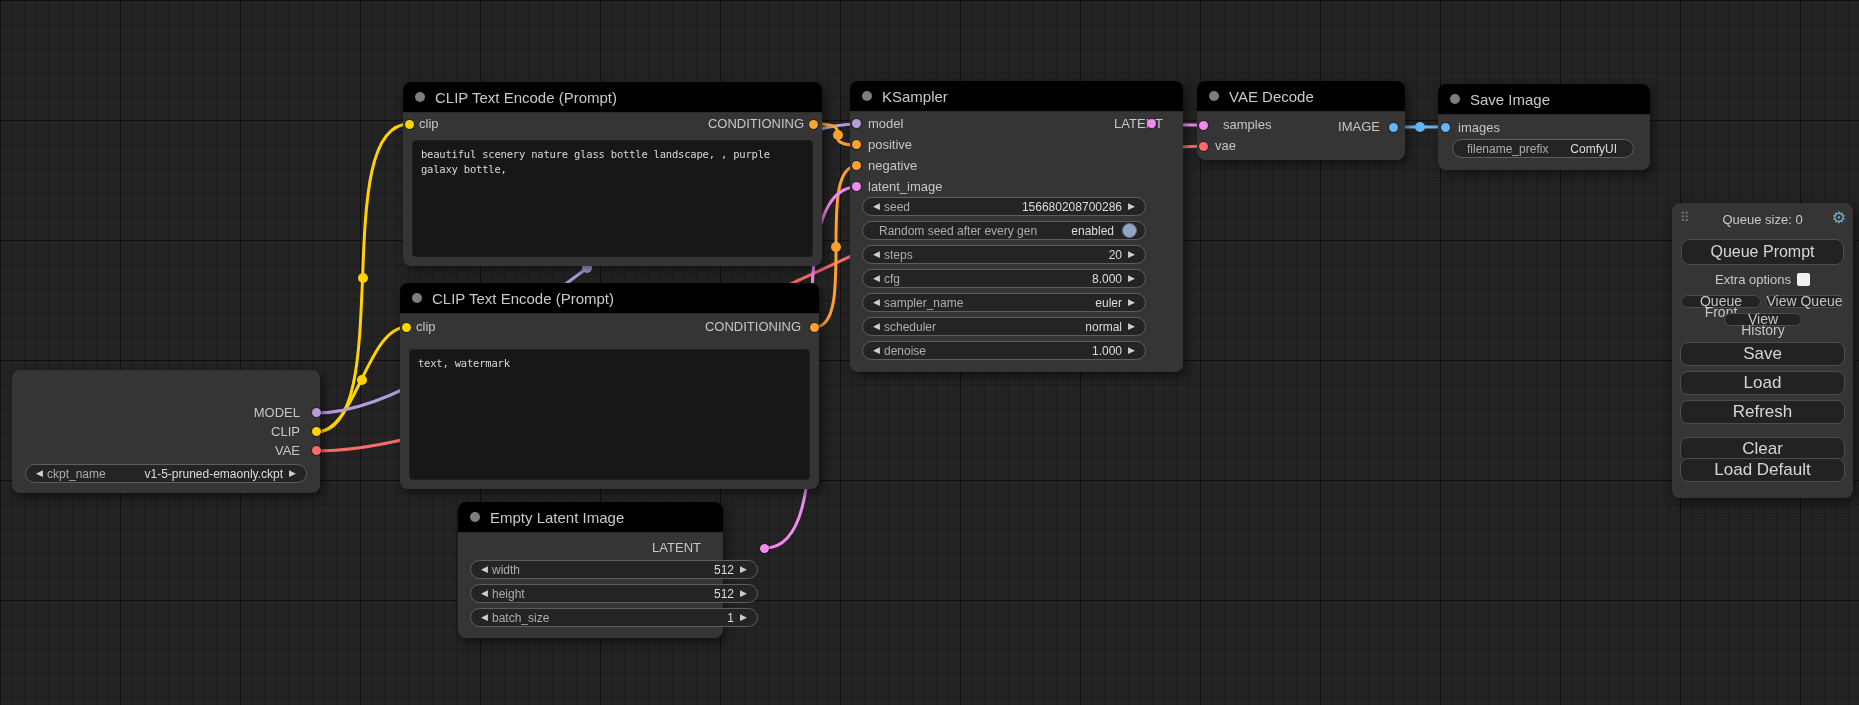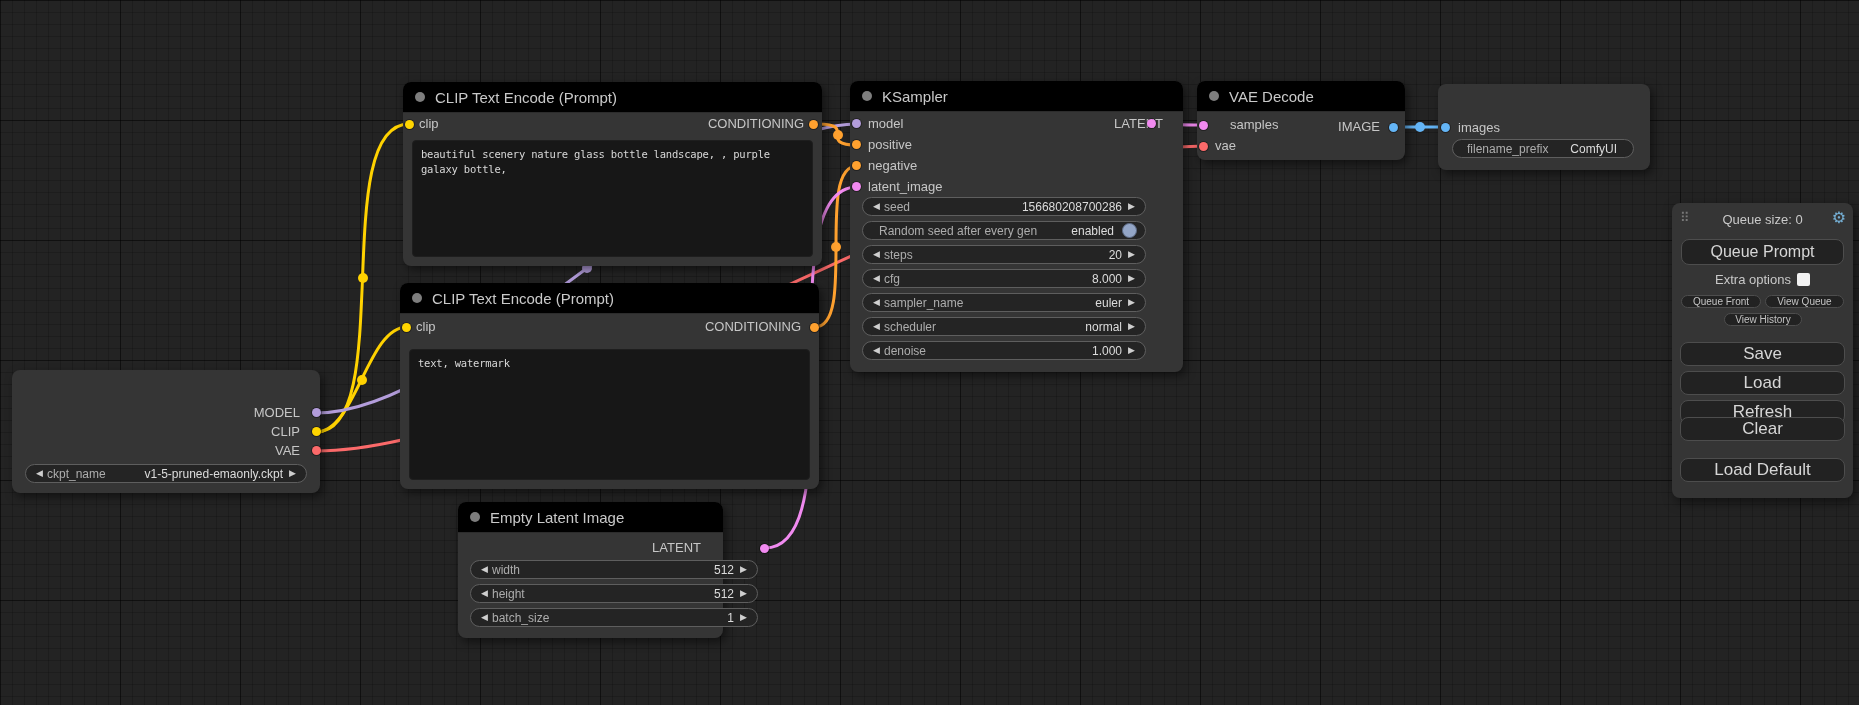--- a/index.html
+++ b/index.html
@@ -55,21 +55,21 @@
   }
   .panel .handle{position:absolute;left:8px;top:7px;color:#777;font-size:13px;}
   .panel .qsize{position:absolute;left:0;right:0;top:9px;text-align:center;font-size:13px;color:#c9c9c9;}
   .panel .gear{position:absolute;right:7px;top:5px;font-size:16px;color:#74aed3;cursor:pointer;}
   .btn{
     position:absolute;background:#222222;border:1px solid #4d4d4d;border-radius:8px;
     color:#d6d6d6;text-align:center;cursor:pointer;box-sizing:border-box;
   }
   .btn.big{left:8px;width:165px;height:24px;font-size:17px;line-height:22px;}
   .btn.qp{left:9px;top:36px;width:163px;height:26px;font-size:16px;line-height:24px;}
-  .btn.small{height:13px;font-size:10px;line-height:11px;border-radius:7px;color:#c4c4c4;}
+  .btn.small{height:13px;font-size:14px;line-height:11px;border-radius:7px;color:#c4c4c4;}
   .extrarow{position:absolute;left:0;right:0;top:69px;display:flex;justify-content:center;align-items:center;gap:6px;}
   .extrarow .lbl{font-size:13px;color:#c9c9c9;}
   .checkbox{width:13px;height:13px;background:#f2f2f2;border-radius:2px;display:inline-block;cursor:pointer;}
 </style>
 </head>
 <body>
 
 <div class="canvas">
 
   <svg class="wires" width="1859" height="705">
@@ -215,29 +215,33 @@
       <span class="wvalue">1.000</span>
       <span class="arr">▶</span>
     </div>
   </div>
 
   <div class="node" style="left:1197px;top:81px;width:208px;height:79px;">
     <div class="titlebar">
       <span class="titledot"></span>
       <span class="title">VAE Decode</span>
     </div>
-    <span class="slotlabel" style="left:33px;top:36px;">samples</span>
+    <span class="slotlabel" style="left:26px;top:36px;">samples</span>
     <span class="slotlabel" style="left:18px;top:57px;">vae</span>
     <span class="slotlabel right" style="right:25px;top:38px;">IMAGE</span>
     <span class="port p-latent" style="left:2px;top:40px;"></span>
     <span class="port p-vae" style="left:2px;top:61px;"></span>
     <span class="port p-image" style="left:192px;top:42px;"></span>
   </div>
 
   <div class="node" style="left:1438px;top:84px;width:212px;height:86px;">
+    <div class="titlebar">
+      <span class="titledot"></span>
+      <span class="title">Save Image</span>
+    </div>
     <span class="slotlabel" style="left:20px;top:36px;">images</span>
     <span class="port p-image" style="left:3px;top:39px;"></span>
     <div class="pill" style="left:14px;top:55px;width:182px;padding:0 14px;">
       <span class="wlabel">filename_prefix</span>
       <span class="wvalue">ComfyUI</span>
     </div>
   </div>
 
   <div class="panel">
     <span class="handle">⠿</span>
@@ -247,17 +251,17 @@
     <div class="extrarow">
       <span class="lbl">Extra options</span>
       <span class="checkbox"></span>
     </div>
     <div class="btn small" style="left:9px;top:92px;width:80px;">Queue Front</div>
     <div class="btn small" style="left:93px;top:92px;width:79px;">View Queue</div>
     <div class="btn small" style="left:52px;top:110px;width:78px;">View History</div>
     <div class="btn big" style="top:139px;">Save</div>
     <div class="btn big" style="top:168px;">Load</div>
     <div class="btn big" style="top:197px;">Refresh</div>
-    <div class="btn big" style="top:214px;">Clear</div>
+    <div class="btn big" style="top:234px;">Clear</div>
     <div class="btn big" style="top:255px;">Load Default</div>
   </div>
 
 </div>
 
 </body></html>

